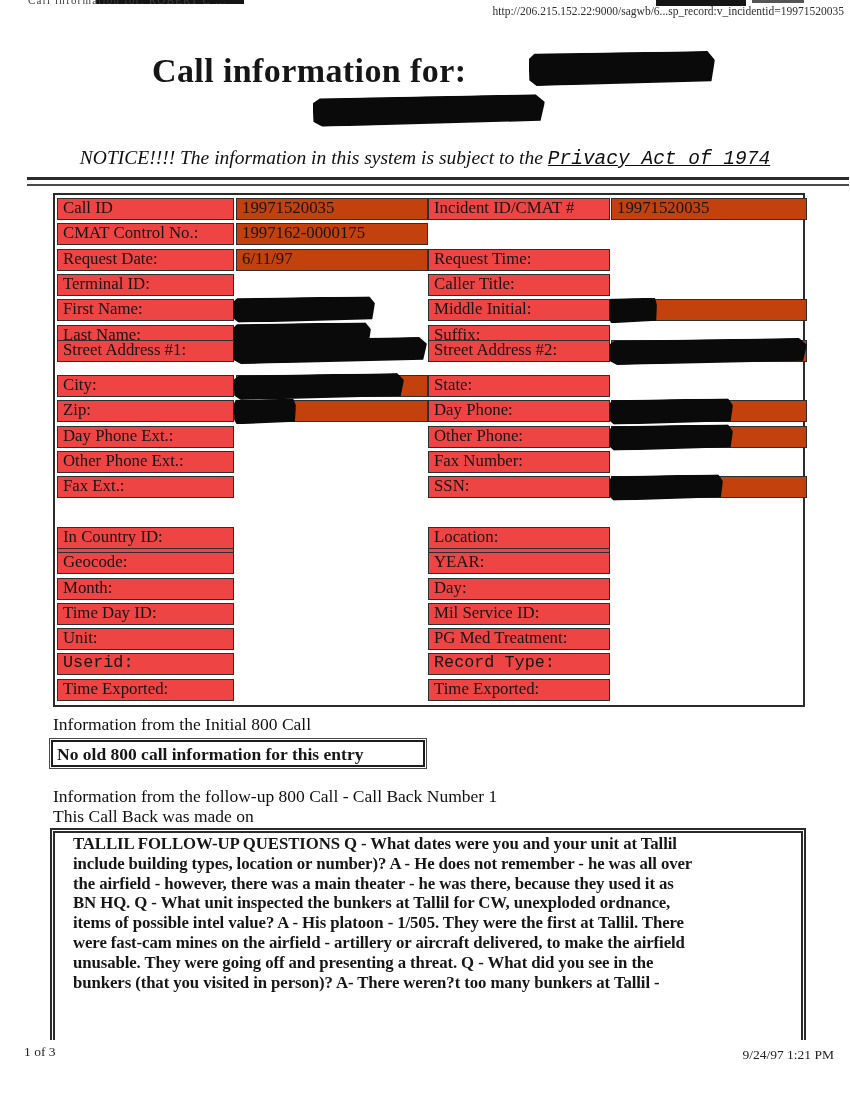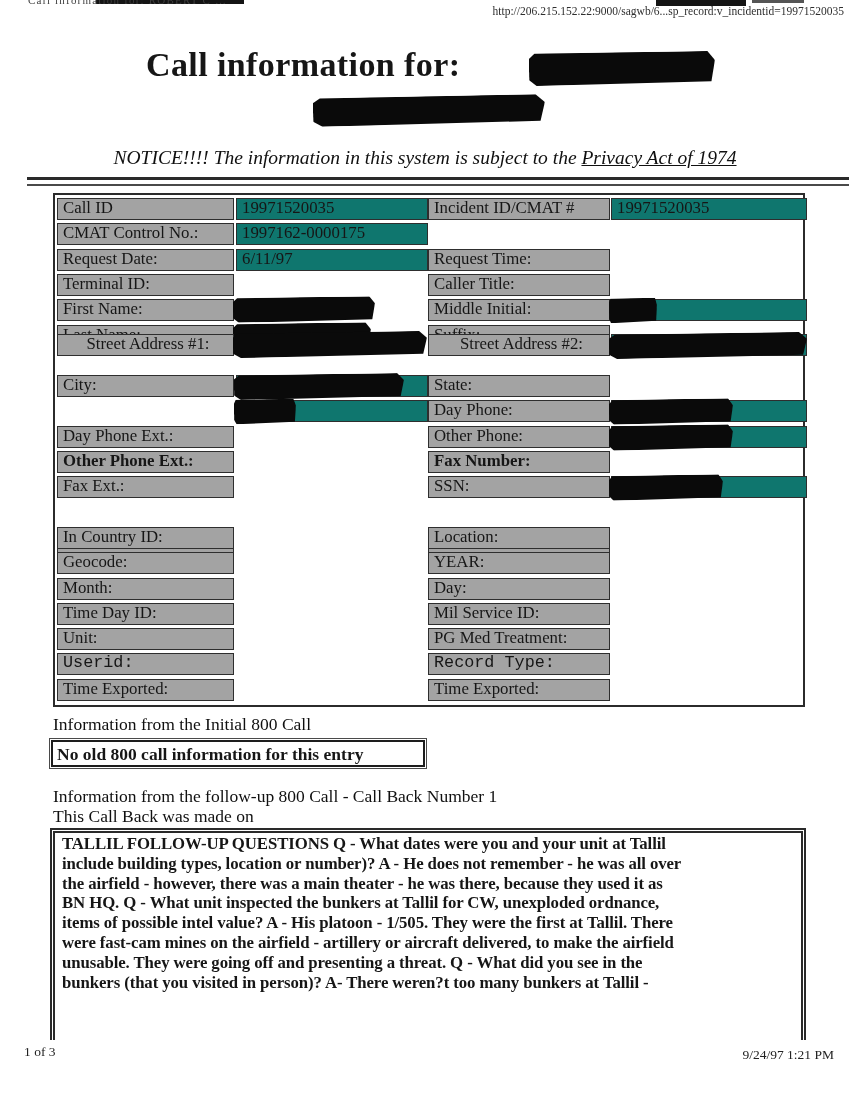--- a/index.html
+++ b/index.html
@@ -16,46 +16,46 @@
   .hdr-url-clip{position:absolute;right:6px;top:3px;width:440px;height:15px;overflow:hidden;text-align:right;}
   .hdr-url-clip span{display:inline-block;transform:translateY(-2px);font-size:11.5px;color:#2e2e2e;white-space:nowrap;}
   
   .title{position:absolute;left:146px;top:46px;font-size:34px;font-weight:bold;letter-spacing:.4px;}
   .redact{position:absolute;background:#0a0a0a;border-radius:2px;}
   .marker{transform:rotate(-.7deg);clip-path:polygon(0 18%,3% 2%,96% 0,100% 28%,98% 92%,4% 100%,0 82%);}
   .title-bar1{left:529px;top:52px;width:186px;height:33px;}
   .title-bar2{left:313px;top:96px;width:232px;height:29px;transform:rotate(-1deg);}
   
   .notice{position:absolute;left:0;top:147px;width:850px;text-align:center;font-style:italic;font-size:19.5px;color:#101010;}
-  .notice .link{text-decoration:underline;}
+  .notice .link{text-decoration:underline;font-family:Liberation Mono, monospace;}
   .hrule{position:absolute;left:27px;top:177px;width:822px;height:4px;border-top:3px solid #2a2a2a;border-bottom:2px solid #4a4a4a;}
   
   .rec-table{position:absolute;left:53px;top:193px;width:752px;height:514px;border:2.5px solid #2b2b2b;box-sizing:border-box;}
   .row{position:absolute;left:0;width:100%;height:25px;}
-  .lab{position:absolute;top:0;height:22px;box-sizing:border-box;border:1.6px solid #2e2e2e;background:#a3a3a3;
+  .lab{position:absolute;top:0;height:22px;box-sizing:border-box;border:1.6px solid #2e2e2e;background:#ef4444;
        font-size:16.8px;line-height:18.5px;padding-left:5px;white-space:nowrap;}
   .lab-l{left:2px;width:177px;}
   .lab-r{left:373px;width:182px;}
   .vslot{position:absolute;top:0;height:22px;box-sizing:border-box;font-size:16.8px;line-height:18.5px;padding-left:5px;white-space:nowrap;}
-  .vslot.boxed{border:1.6px solid #2e2e2e;background:#0f766e;}
+  .vslot.boxed{border:1.6px solid #2e2e2e;background:#c2410c;}
   .bar{position:absolute;left:-3px;top:-2px;height:25px;background:#0a0a0a;}
   .val-l{left:181px;width:192px;}
   .val-r{left:556px;width:196px;}
   
   .sec-head{position:absolute;left:53px;font-size:17.5px;color:#101010;}
   .initial-box{
     position:absolute;left:51px;top:740px;width:374px;height:27px;box-sizing:border-box;
     border:2px solid #1d1d1d;outline:1.4px solid #4a4a4a;outline-offset:1px;
     font-weight:bold;font-size:17.5px;line-height:24px;padding-left:4px;white-space:nowrap;
   }
   
   .callback-box{
     position:absolute;left:50px;top:828px;width:756px;height:212px;box-sizing:border-box;
     border:5px double #2a2a2a;border-bottom:none;
-    padding:1px 6px 0 7px;font-weight:bold;font-size:16.8px;line-height:19.8px;letter-spacing:-.1px;
+    padding:1px 6px 0 18px;font-weight:bold;font-size:16.8px;line-height:19.8px;letter-spacing:-.1px;
   }
   .callback-box .tline{white-space:nowrap;}
   
   .foot-left{position:absolute;left:24px;top:1044px;font-size:13.5px;color:#222;}
   .foot-right{position:absolute;right:16px;top:1047px;font-size:13.5px;color:#222;}
 </style>
 </head>
 <body>
 
 <div class="page">
@@ -64,21 +64,21 @@
   <div class="artifact" style="left:656px;top:0;width:90px;height:6px;"></div>
   <div class="artifact" style="left:752px;top:0;width:52px;height:3px;background:#555;"></div>
 
   <div class="hdr-left-clip">
     <span>Call information for: ROBERT C …</span>
   </div>
   <div class="hdr-url-clip">
     <span>http://206.215.152.22:9000/sagwb/6...sp_record:v_incidentid=19971520035</span>
   </div>
 
-  <h1 class="title" style="margin:0;">Call information for:</h1>
+  <h1 class="title" style="margin:6px;">Call information for:</h1>
   <div class="redact marker title-bar1"></div>
   <div class="redact marker title-bar2"></div>
 
   <div class="notice">
     <span>NOTICE!!!! The information in this system is subject to the</span>
     <span class="link">Privacy Act of 1974</span>
   </div>
   <div class="hrule"></div>
 
   <div class="rec-table">
@@ -116,56 +116,57 @@
         </div>
     </div>
       <div class="row" style="top: 129.5px;">
       <div class="lab lab-l">Last Name:</div>
       <div class="vslot val-l">
           <div class="bar marker" style="width: 138px;"></div>
         </div>
       <div class="lab lab-r">Suffix:</div>
       <div class="vslot val-r"></div>
     </div>
-      <div class="row" style="top: 139px; text-align: center;">
+      <div class="row" style="top: 145px;">
       <div class="lab lab-l">Street Address #1:</div>
       <div class="vslot val-l">
           <div class="bar marker" style="width: 194px;"></div>
         </div>
       <div class="lab lab-r">Street Address #2:</div>
       <div class="vslot val-r boxed">
           <div class="bar marker" style="width: 198px;"></div>
         </div>
     </div>
       <div class="row" style="top: 180.1px;">
       <div class="lab lab-l">City:</div>
       <div class="vslot val-l boxed">
           <div class="bar marker" style="width: 170px;"></div>
         </div>
       <div class="lab lab-r">State:</div>
       <div class="vslot val-r"></div>
     </div>
       <div class="row" style="top: 205.4px;">
+      <div class="lab lab-l">Zip:</div>
       <div class="vslot val-l boxed">
           <div class="bar marker" style="width: 62px;"></div>
         </div>
       <div class="lab lab-r">Day Phone:</div>
       <div class="vslot val-r boxed">
           <div class="bar marker" style="width: 124px;"></div>
         </div>
     </div>
       <div class="row" style="top: 230.7px;">
       <div class="lab lab-l">Day Phone Ext.:</div>
       <div class="vslot val-l"></div>
       <div class="lab lab-r">Other Phone:</div>
       <div class="vslot val-r boxed">
           <div class="bar marker" style="width: 124px;"></div>
         </div>
     </div>
-      <div class="row" style="top: 256px; font-weight: bold;">
+      <div class="row" style="top: 256px;">
       <div class="lab lab-l">Other Phone Ext.:</div>
       <div class="vslot val-l"></div>
       <div class="lab lab-r">Fax Number:</div>
       <div class="vslot val-r"></div>
     </div>
       <div class="row" style="top: 281.3px;">
       <div class="lab lab-l">Fax Ext.:</div>
       <div class="vslot val-l"></div>
       <div class="lab lab-r">SSN:</div>
       <div class="vslot val-r boxed">

